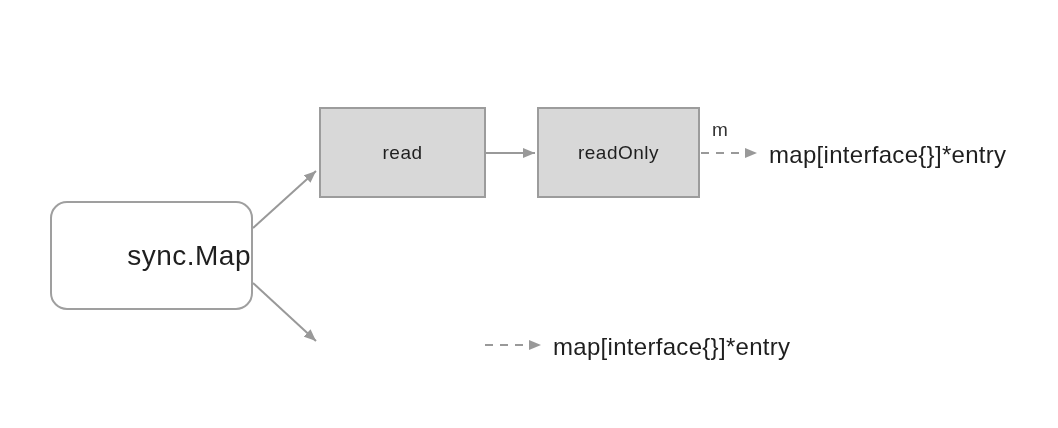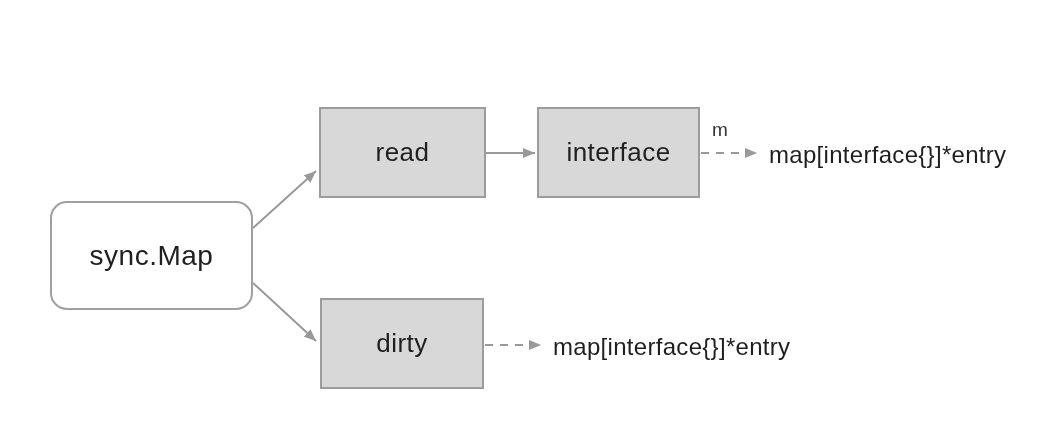--- a/index.html
+++ b/index.html
@@ -33,35 +33,35 @@
   }
   .arrow-layer line.dashed {
     stroke-dasharray: 8 7;
   }
   .arrowhead { fill: var(--arrow-color); }
   .node {
     position: absolute;
     display: flex;
     align-items: center;
     justify-content: center;
-    font-size: 26px;
+    font-size: 19px;
     color: var(--text-color);
     letter-spacing: 0.5px;
   }
   .node-rounded {
     background: var(--node-fill);
     border: 2px solid var(--node-border);
     border-radius: 17px;
     font-size: 28px;
   }
   .node-box {
     background: var(--box-fill);
     border: 2px solid var(--box-border);
   }
-  #node-sync-map { left: 50px;  top: 201px; width: 203px; height: 109px; }
+  #node-sync-map { left: 50px;  top: 201px; width: 203px; height: 109px; justify-content: flex-end; }
   #node-read     { left: 319px; top: 107px; width: 167px; height: 91px; }
   #node-readonly { left: 537px; top: 107px; width: 163px; height: 91px; }
   #node-dirty    { left: 320px; top: 298px; width: 164px; height: 91px; }
   .type-text {
     position: absolute;
     font-size: 24px;
     color: var(--text-color);
     white-space: nowrap;
     letter-spacing: 0.3px;
     text-align: center;
@@ -95,26 +95,23 @@
 
   <div id="node-sync-map" class="node node-rounded">
     <span>sync.Map</span>
   </div>
 
   <div id="node-read" class="node node-box">
     <span>read</span>
   </div>
 
   <div id="node-readonly" class="node node-box">
-    <span>interface</span>
+    <span>readOnly</span>
   </div>
 
-  <div id="node-dirty" class="node node-box">
-    <span>dirty</span>
-  </div>
 
   <div id="edge-label-m" class="edge-label">m</div>
 
   <div id="type-text-top" class="type-text">map[interface{}]*entry</div>
 
   <div id="type-text-bottom" class="type-text">map[interface{}]*entry</div>
 
 </div>
 
 </body></html>

